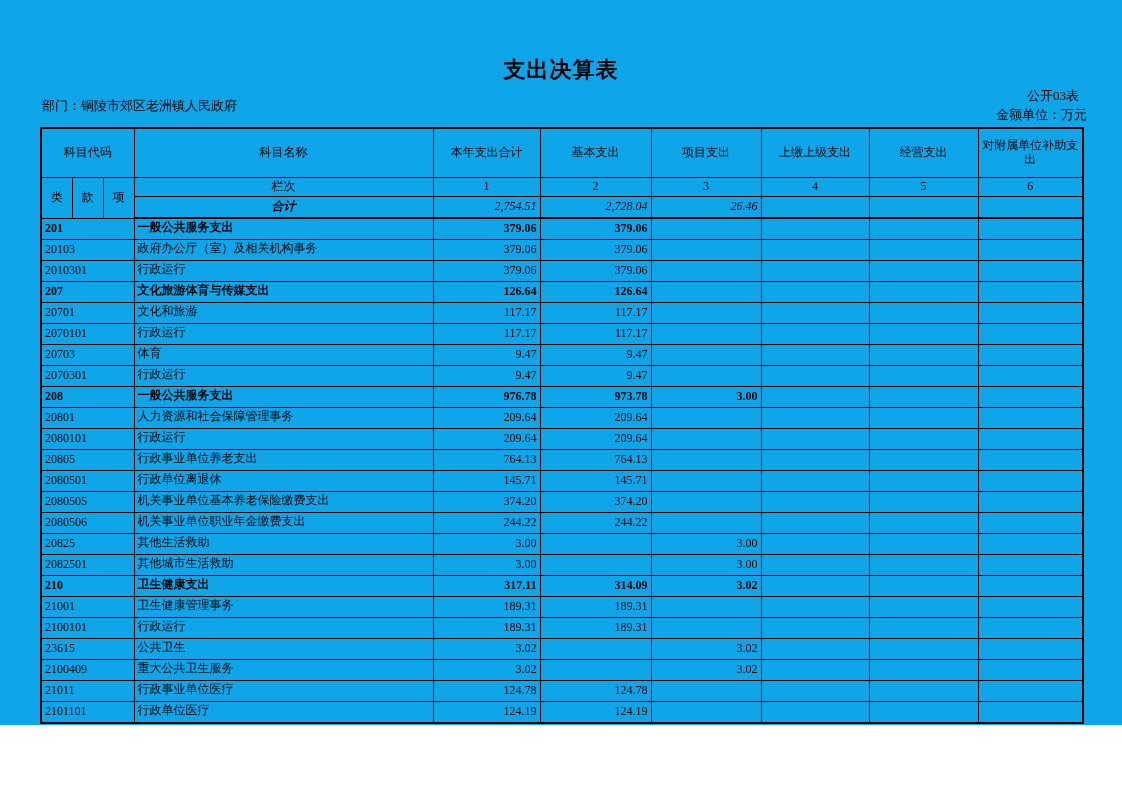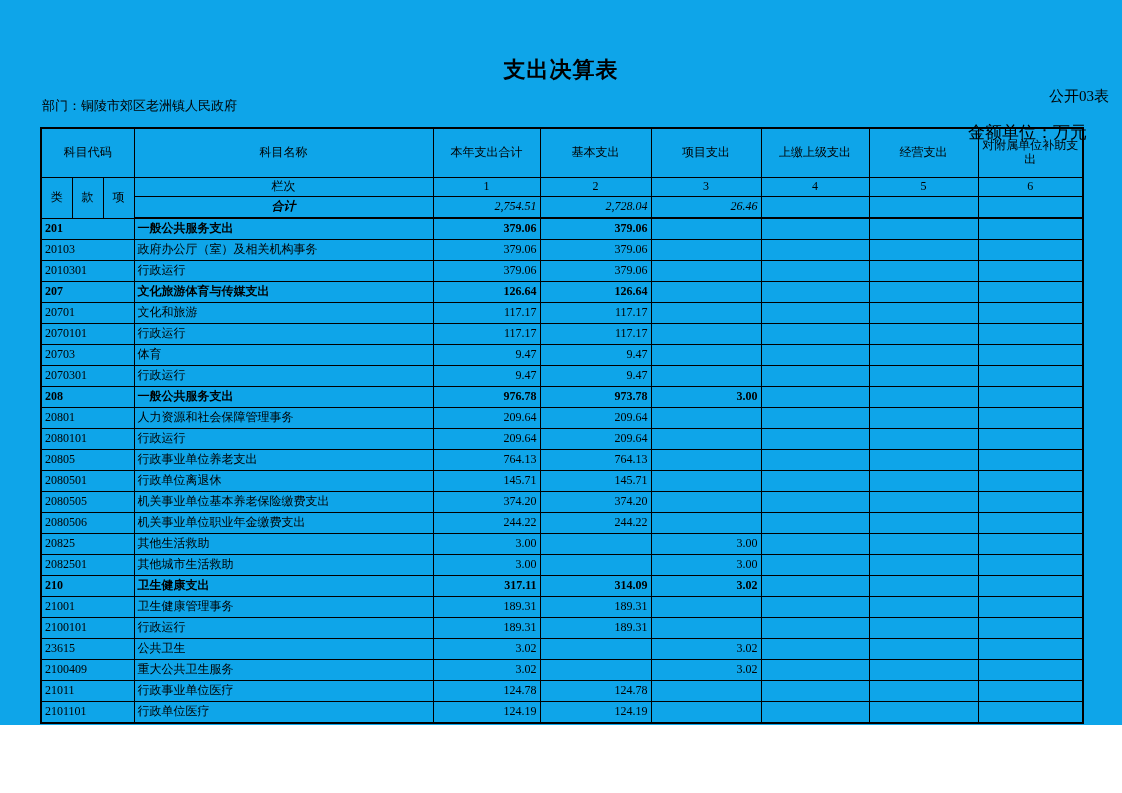--- a/index.html
+++ b/index.html
@@ -6,41 +6,41 @@
   .sheet {
     position:relative; width:1122px; height:725px; background:#0ea5e9;
     font-family:"Liberation Serif","DejaVu Serif",serif; color:#000;
     overflow:hidden;
   }
   .title {
     position:absolute; top:55px; left:0; width:100%; text-align:center;
     font-family:"Liberation Sans","DejaVu Sans",sans-serif;
     font-weight:bold; font-size:22px; letter-spacing:1px;
   }
-  .pub-label  { position:absolute; top:87px;  right:13px; font-size:15px; }
+  .pub-label  { position:absolute; top:87px;  right:43px; font-size:13px; }
   .dept-label { position:absolute; top:97px; left:42px;  font-size:13px; }
-  .unit-label { position:absolute; top:121px; right:35px; font-size:17px; }
+  .unit-label { position:absolute; top:106px; right:35px; font-size:13px; }
 
   table.acct {
     position:absolute; top:127px; left:40px; width:1042px;
     border-collapse:collapse; table-layout:fixed;
     border:2px solid #000;
     padding-left:24px;
   }
   table.acct td {
     border:1px solid #000; font-size:12px; height:20px;
     padding:0 3px; overflow:hidden; white-space:nowrap; line-height:1.15;
   }
   thead td { text-align:center; font-size:13px; }
   tr.row-a td { height:48px; white-space:normal; }
   tr.row-b td { height:18px; }
   tr.row-c td { height:20px; border-bottom:2px solid #000;font-style:italic; }
   td.sub-code { border-bottom:2px solid #000; }
   td.code { text-align:left; padding:0 1px 0 2px; }
-  td.name { text-align:left; }
+  td.name { text-align:left;font-family:Liberation Mono, monospace; }
   td.num  { text-align:right; }
   tr.bold td { font-weight:bold; }
   td.total-label { font-weight:bold; font-size:13px; }
 </style>
 </head>
 <body>
 
 <div class="sheet">
 
   <div class="title">支出决算表</div>

